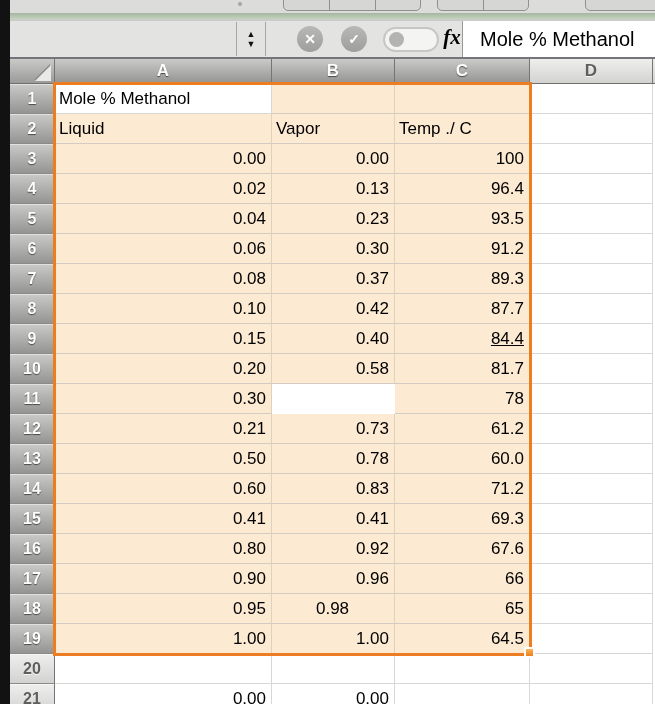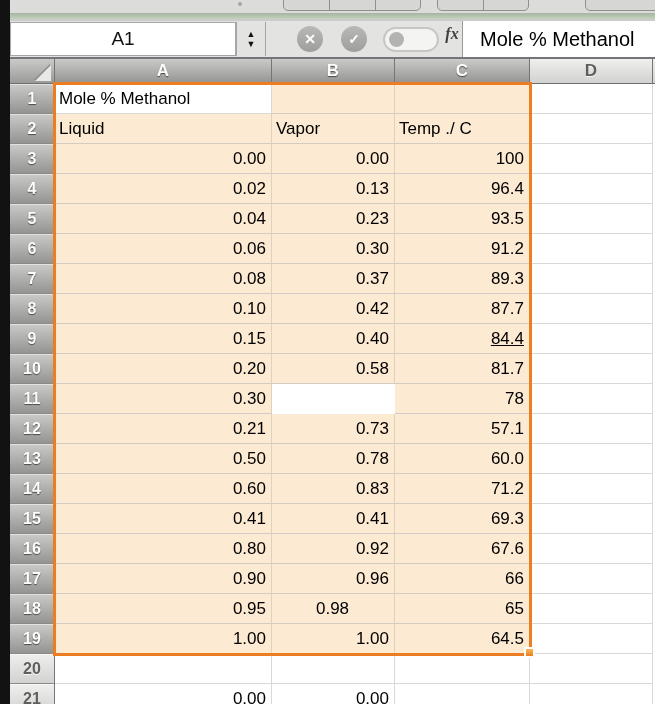--- a/index.html
+++ b/index.html
@@ -29,21 +29,21 @@
   .stepper-arrow{font-size:9px;line-height:9px;color:#111;}
   .round-btn{position:absolute;top:5px;width:26px;height:26px;border-radius:50%;
     background:linear-gradient(#b8b8b6,#9e9e9c);color:#fff;text-align:center;line-height:26px;
     font-size:14px;font-weight:bold;}
   #cancel-btn{left:287px;}
   #accept-btn{left:331px;}
   #builder-pill{position:absolute;left:373px;top:6px;width:56px;height:25px;border-radius:13px;
     background:#f4f4f2;border:2px solid #c6c6c4;box-sizing:border-box;}
   #builder-dot{position:absolute;left:4px;top:3px;width:15px;height:15px;border-radius:50%;background:#b3b3b1;}
   #fx-label{position:absolute;left:424px;top:4px;width:36px;text-align:center;
-    font-family:"Liberation Serif",serif;font-style:italic;font-weight:bold;font-size:16px;color:#404040;}
+    font-family:"Liberation Serif",serif;font-style:italic;font-weight:bold;font-size:21px;color:#000000;}
   #formula-field{position:absolute;left:452px;top:0px;width:193px;height:36px;background:#fff;
     border-left:1px solid #9a9a9a;box-sizing:border-box;line-height:36px;font-size:20px;color:#000;
     padding-left:17px;white-space:nowrap;overflow:hidden;}
 
   
   #header-base{position:absolute;left:10px;top:59px;width:645px;height:25px;
     background:linear-gradient(#efefed,#d2d2d0);border-bottom:1px solid #6f6f6d;box-sizing:border-box;z-index:1;}
   .colhdr{position:absolute;top:59px;height:25px;box-sizing:border-box;text-align:center;
     line-height:24px;font-size:17px;font-weight:bold;border-right:1px solid #757573;
     border-bottom:1px solid #6f6f6d;z-index:2;}
@@ -88,21 +88,20 @@
       <div class="tb-seg" style="left:45px;"></div>
     </div>
     <div class="tb-btn" style="left:575px;width:85px;">
       
     </div>
   </div>
   <div id="green-strip"></div>
   <div id="green-strip-line"></div>
 
   <div id="formula-bar">
-    <div id="name-box">A1</div>
     <div id="stepper">
       <span class="stepper-arrow">▲</span>
       <span class="stepper-arrow">▼</span>
     </div>
     <div id="cancel-btn" class="round-btn">✕</div>
     <div id="accept-btn" class="round-btn">✓</div>
     <div id="builder-pill">
       <div id="builder-dot"></div>
     </div>
     <div id="fx-label">fx</div>
@@ -173,21 +172,21 @@
       <div class="cell sel al-right" style="left: 395px; top: 354px; width: 135px; height: 30px; line-height: 30px;">81.7</div>
       <div class="cell al-left" style="left: 530px; top: 354px; width: 123px; height: 30px; line-height: 30px;"></div>
       <div class="rowhdr hdr-sel" style="top: 384px; height: 30px; line-height: 30px;">11</div>
       <div class="cell sel al-right" style="left: 55px; top: 384px; width: 217px; height: 30px; line-height: 30px;">0.30</div>
       <div class="cell sel al-right" style="left: 272px; top: 384px; width: 123px; height: 30px; line-height: 30px; margin-top: 37px;">0.67</div>
       <div class="cell sel al-right" style="left: 395px; top: 384px; width: 135px; height: 30px; line-height: 30px;">78</div>
       <div class="cell al-left" style="left: 530px; top: 384px; width: 123px; height: 30px; line-height: 30px;"></div>
       <div class="rowhdr hdr-sel" style="top: 414px; height: 30px; line-height: 30px;">12</div>
       <div class="cell sel al-right" style="left: 55px; top: 414px; width: 217px; height: 30px; line-height: 30px;">0.21</div>
       <div class="cell sel al-right" style="left: 272px; top: 414px; width: 123px; height: 30px; line-height: 30px;">0.73</div>
-      <div class="cell sel al-right" style="left: 395px; top: 414px; width: 135px; height: 30px; line-height: 30px;">57.1</div>
+      <div class="cell sel al-right" style="left: 395px; top: 414px; width: 135px; height: 30px; line-height: 30px;">61.2</div>
       <div class="cell al-left" style="left: 530px; top: 414px; width: 123px; height: 30px; line-height: 30px;"></div>
       <div class="rowhdr hdr-sel" style="top: 444px; height: 30px; line-height: 30px;">13</div>
       <div class="cell sel al-right" style="left: 55px; top: 444px; width: 217px; height: 30px; line-height: 30px;">0.50</div>
       <div class="cell sel al-right" style="left: 272px; top: 444px; width: 123px; height: 30px; line-height: 30px;">0.78</div>
       <div class="cell sel al-right" style="left: 395px; top: 444px; width: 135px; height: 30px; line-height: 30px;">60.0</div>
       <div class="cell al-left" style="left: 530px; top: 444px; width: 123px; height: 30px; line-height: 30px;"></div>
       <div class="rowhdr hdr-sel" style="top: 474px; height: 30px; line-height: 30px;">14</div>
       <div class="cell sel al-right" style="left: 55px; top: 474px; width: 217px; height: 30px; line-height: 30px;">0.60</div>
       <div class="cell sel al-right" style="left: 272px; top: 474px; width: 123px; height: 30px; line-height: 30px;">0.83</div>
       <div class="cell sel al-right" style="left: 395px; top: 474px; width: 135px; height: 30px; line-height: 30px;">71.2</div>

